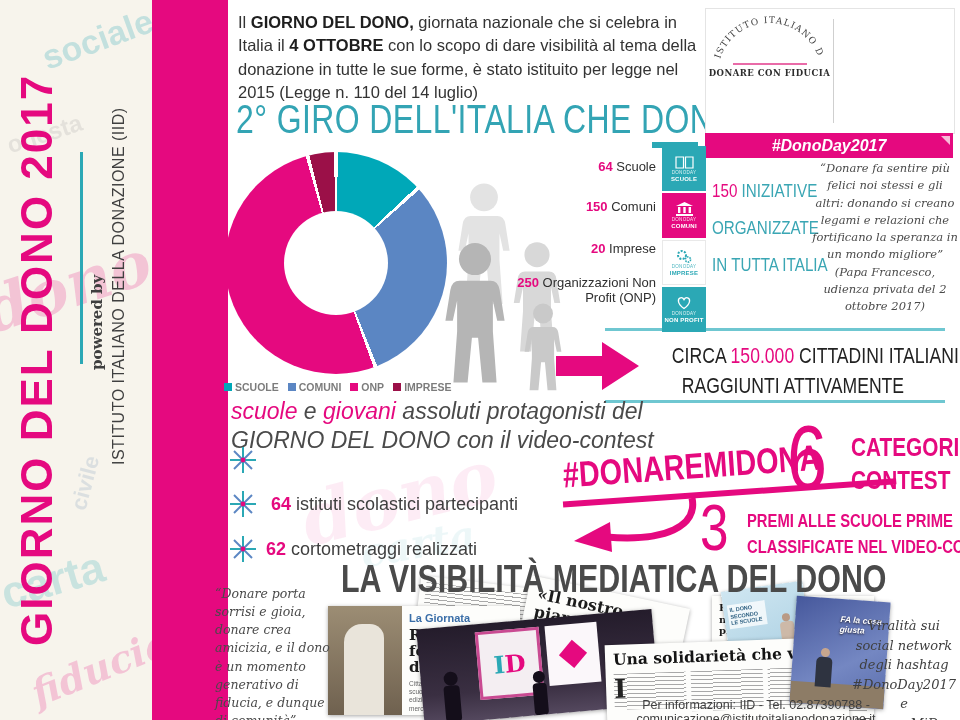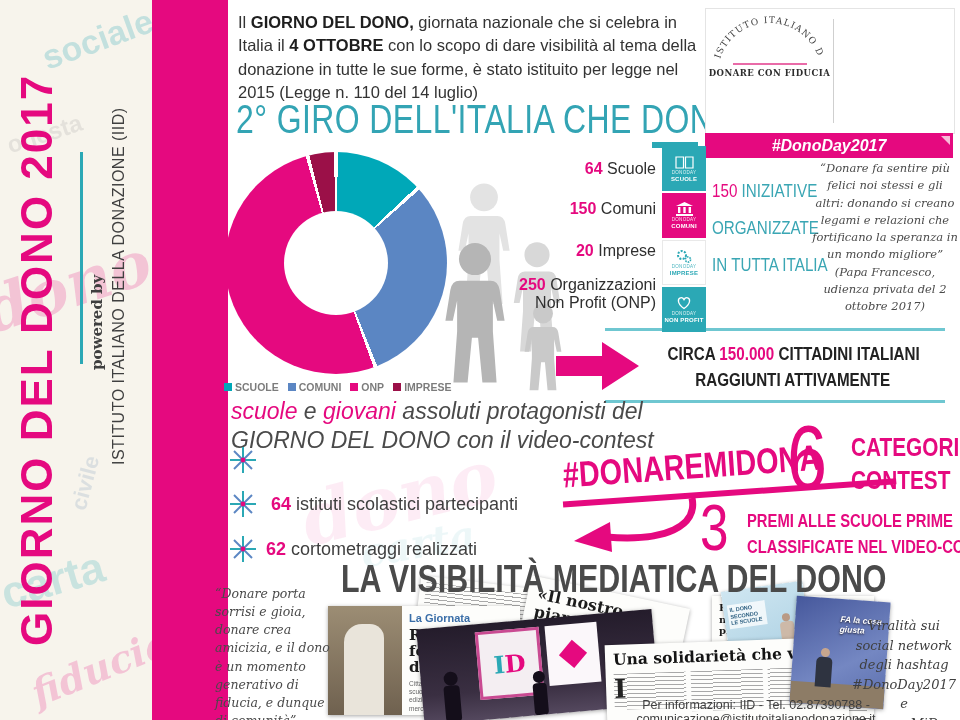--- a/index.html
+++ b/index.html
@@ -62,21 +62,21 @@
   .donut::after{content:"";position:absolute;inset:59px;background:#fff;border-radius:50%;}
   .legend{left:224px;top:381px;width:232px;display:flex;gap:9px;font-size:10.5px;font-weight:bold;color:#7c7c7c;}
   .legend-item{display:flex;align-items:center;gap:3px;}
   .legend-item .sw{width:8px;height:8px;display:inline-block;}
 
   
   .people{left:438px;top:146px;}
 
   
   .stats{left:498px;top:158px;width:158px;text-align:right;z-index:3;}
-  .srow{position:absolute;right:0;width:158px;font-size:16px;color:#2f2f2f;line-height:1.15;}
+  .srow{position:absolute;right:0;width:158px;font-size:13px;color:#2f2f2f;line-height:1.15;}
   .srow .n{color:#e5097f;font-weight:bold;}
   .sr0{top:2px;} .sr1{top:42px;} .sr2{top:84px;} .sr3{top:118px;}
 
   
   .badges{left:662px;top:146px;width:44px;z-index:3;}
   .badge{width:44px;height:45px;margin-bottom:2px;display:flex;flex-direction:column;align-items:center;
          justify-content:center;gap:1px;}
   .b-teal{background:#2ba8b5;color:#fff;}
   .b-mag{background:#e5097f;color:#fff;}
   .b-white{background:#fff;color:#2ba8b5;border:1px solid #e9e9e9;width:42px;height:43px;}
@@ -86,21 +86,21 @@
   
   .iniz{left:712px;top:172px;font-size:19px;line-height:37px;color:#3aa6b4;}
   .iniz .n{color:#e5097f;}
   .pquote{left:812px;top:160px;width:146px;text-align:center;font-family:"DejaVu Serif",serif;
           font-style:italic;font-size:11.5px;line-height:1.5;color:#4a4a4a;}
 
   .tealline{height:3px;background:#6fc7d1;}
   .tl1{left:605px;top:328px;width:340px;}
   .tl2{left:605px;top:400px;width:340px;}
   .bigarrow{left:556px;top:341px;}
-  .reach{left:636px;top:341px;width:314px;text-align:center;font-size:19px;font-weight:bold;
+  .reach{left:636px;top:341px;width:314px;text-align:center;font-size:22px;font-weight:normal;
          color:#222;line-height:1.35;}
   .reach .n{color:#e5097f;}
 
   
   .protag{left:231px;top:397px;font-style:italic;font-size:23px;line-height:1.28;color:#4a4a4a;}
   .protag .p{color:#e5097f;}
   .brow{left:228px;display:flex;align-items:center;gap:13px;font-size:18px;color:#3f3f3f;}
   .br0{top:445px;} .br1{top:489px;} .br2{top:534px;gap:8px;}
   .brow .n{color:#e5097f;font-weight:bold;}
 

